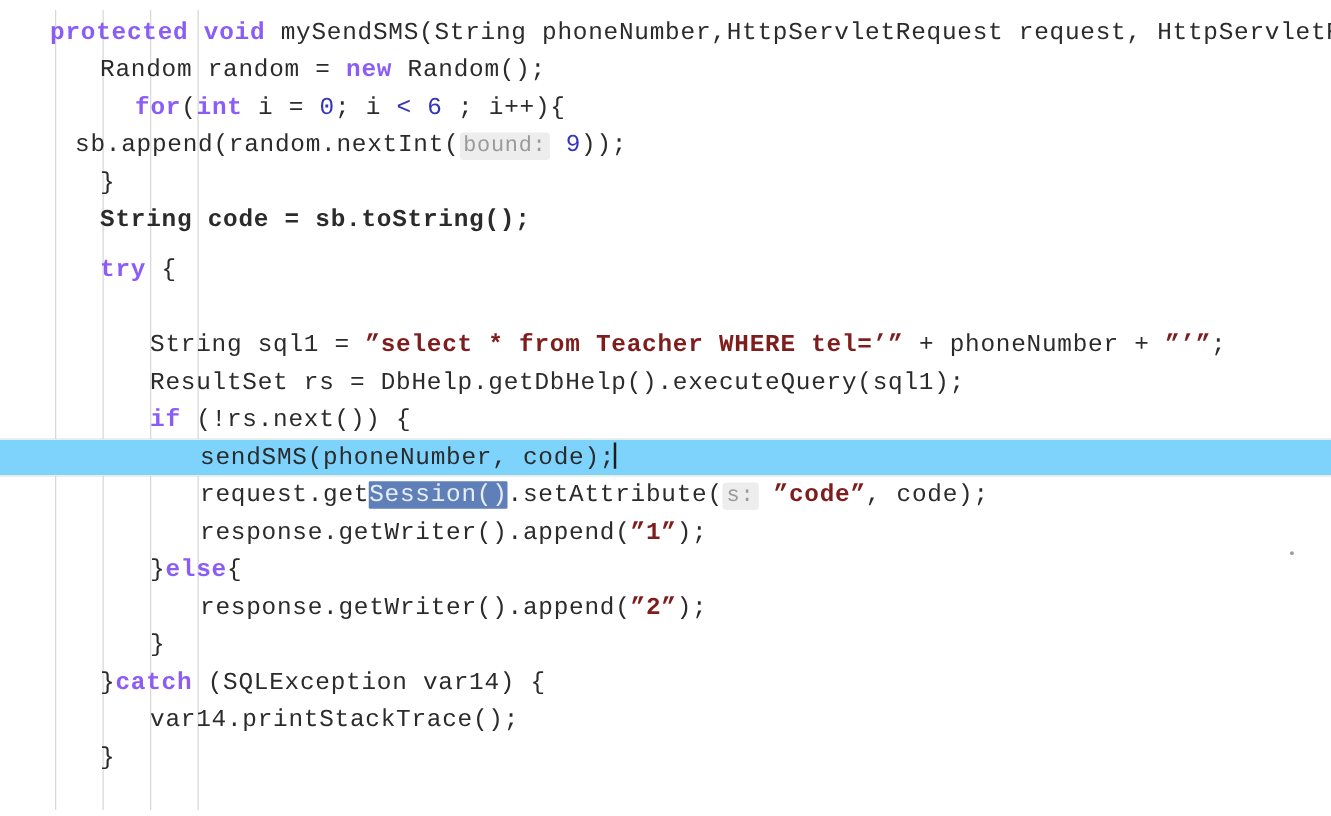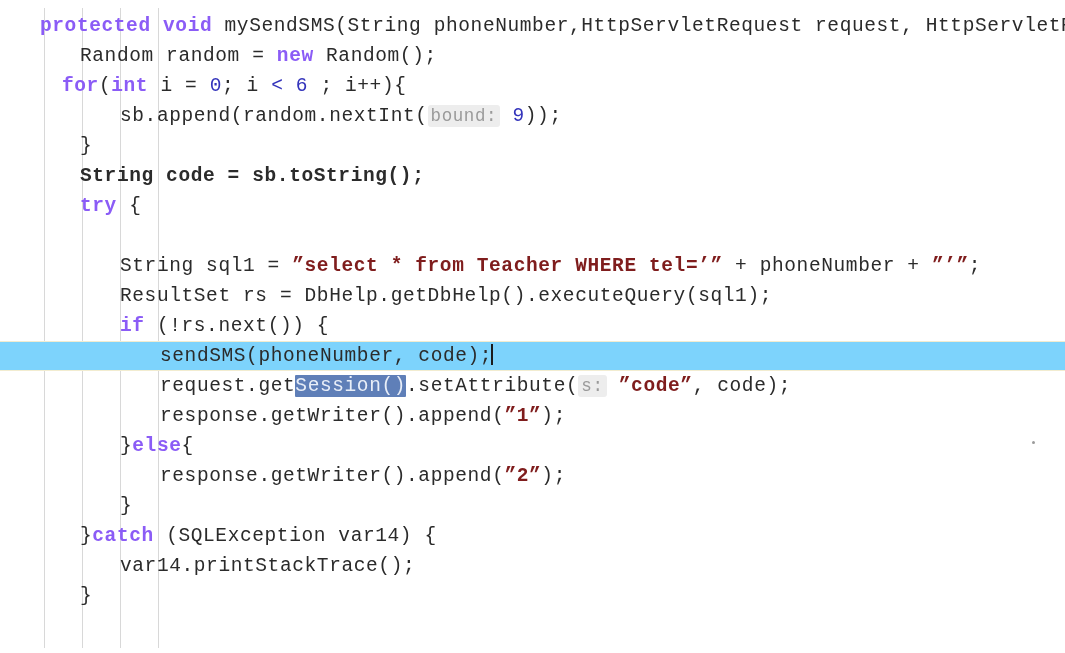--- a/index.html
+++ b/index.html
@@ -103,25 +103,25 @@
   <div class="indent-guides">
       <div class="guide" style="left: 44px; top: 8px; height: 640px;"></div>
       <div class="guide" style="left: 82px; top: 8px; height: 640px;"></div>
       <div class="guide" style="left: 120px; top: 8px; height: 640px;"></div>
       <div class="guide" style="left: 158px; top: 8px; height: 640px;"></div>
     </div>
 
   <div class="code-layer">
       <div class="line" style="padding-left: 40px;"><span class="kw">protected</span><span class="plain"> </span><span class="kw">void</span><span class="plain"> mySendSMS(String phoneNumber,HttpServletRequest request, HttpServletResponse response)</span></div>
       <div class="line" style="padding-left: 80px;"><span class="plain">Random random = </span><span class="kw">new</span><span class="plain"> Random();</span></div>
-      <div class="line" style="padding-left: 62px; font-family: Liberation Mono, monospace;"><span class="kw">for</span><span class="plain">(</span><span class="kw">int</span><span class="plain"> i = </span><span class="num">0</span><span class="plain">; i </span><span class="num">&lt;</span><span class="plain"> </span><span class="num">6</span><span class="plain"> ; i++){</span></div>
-      <div class="line" style="padding-left: 120px;"><span class="plain">sb.append(random.nextInt(</span><span class="hint">bound:</span><span class="plain"> </span><span class="num">9</span><span class="plain">));</span></div>
+      <div class="line" style="padding-left: 108px; font-family: Liberation Mono, monospace;"><span class="kw">for</span><span class="plain">(</span><span class="kw">int</span><span class="plain"> i = </span><span class="num">0</span><span class="plain">; i </span><span class="num">&lt;</span><span class="plain"> </span><span class="num">6</span><span class="plain"> ; i++){</span></div>
+      <div class="line" style="padding-left: 60px;"><span class="plain">sb.append(random.nextInt(</span><span class="hint">bound:</span><span class="plain"> </span><span class="num">9</span><span class="plain">));</span></div>
       <div class="line" style="padding-left: 80px;"><span class="plain">}</span></div>
       <div class="line" style="padding-left: 80px; font-weight: bold;"><span class="plain">String code = sb.toString();</span></div>
-      <div class="line" style="padding-left: 80px;"><span class="kw">try</span><span class="plain"> {</span></div>
+      <div class="line" style="padding-left: 80px; margin-top: 10px;"><span class="kw">try</span><span class="plain"> {</span></div>
       <div class="line" style="padding-left: 40px;"><span class="plain"></span></div>
       <div class="line" style="padding-left: 120px;"><span class="plain">String sql1 = </span><span class="str">”select * from Teacher WHERE tel=’”</span><span class="plain"> + phoneNumber + </span><span class="str">”’”</span><span class="plain">;</span></div>
       <div class="line" style="padding-left: 120px;"><span class="plain">ResultSet rs = DbHelp.getDbHelp().executeQuery(sql1);</span></div>
       <div class="line" style="padding-left: 120px;"><span class="kw">if</span><span class="plain"> (!rs.next()) {</span></div>
       <div class="line caret-line" style="padding-left: 160px;"><span class="plain">sendSMS(phoneNumber, code);</span><span class="caret"></span></div>
       <div class="line" style="padding-left: 160px;"><span class="plain">request.get</span><span class="sel">Session()</span><span class="plain">.setAttribute(</span><span class="hint">s:</span><span class="plain"> </span><span class="str">”code”</span><span class="plain">, code);</span></div>
       <div class="line" style="padding-left: 160px;"><span class="plain">response.getWriter().append(</span><span class="str">”1”</span><span class="plain">);</span></div>
       <div class="line" style="padding-left: 120px;"><span class="plain">}</span><span class="kw">else</span><span class="plain">{</span></div>
       <div class="line" style="padding-left: 160px;"><span class="plain">response.getWriter().append(</span><span class="str">”2”</span><span class="plain">);</span></div>
       <div class="line" style="padding-left: 120px;"><span class="plain">}</span></div>

